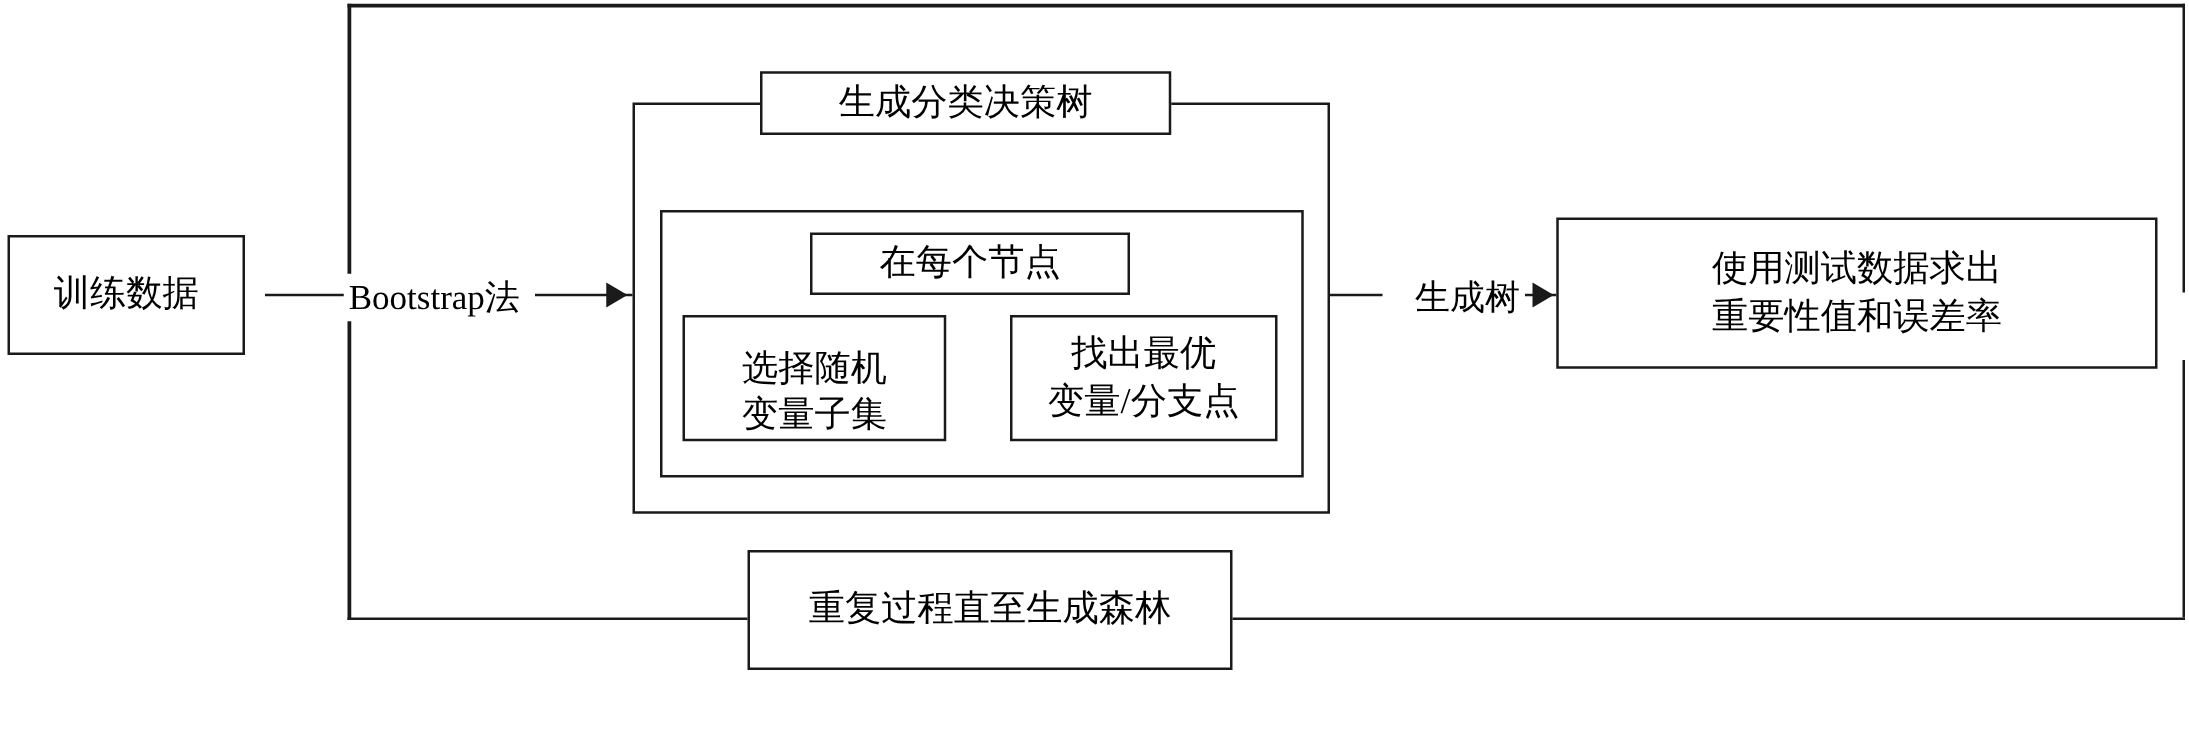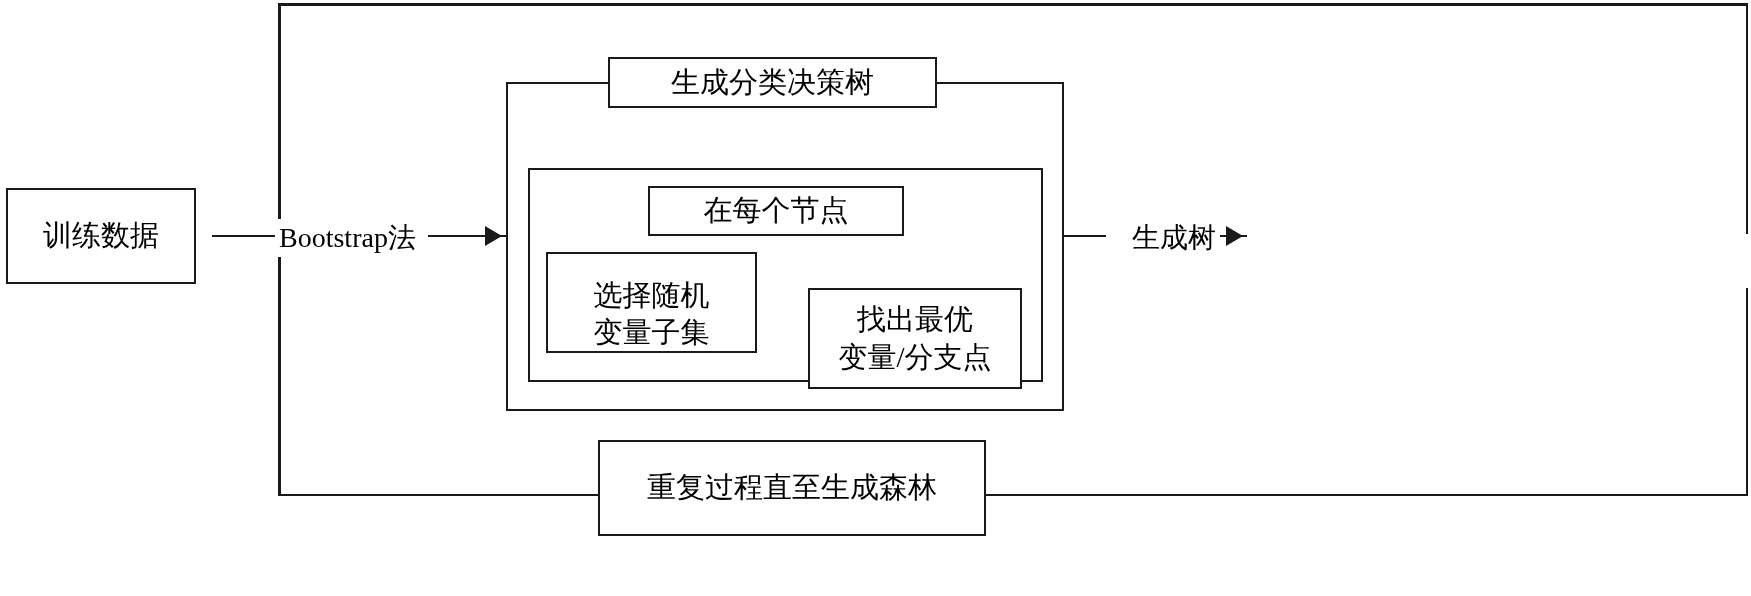--- a/index.html
+++ b/index.html
@@ -63,30 +63,34 @@
 
   <div class="box t28" style="left:648px;top:143px;width:256px;height:50px;margin-top:43px;">
     <span>在每个节点</span>
   </div>
 
   <div class="box t28" style="left:546px;top:252px;width:211px;height:101px;align-items:flex-end;">
     <span>选择随机
 变量子集</span>
   </div>
 
-  <div class="box t28" style="left:808px;top:252px;width:214px;height:101px;margin-top:36px;">
+  <div class="box t28" style="left:808px;top:252px;width:214px;height:101px;">
     <span>找出最优
 变量/分支点</span>
   </div>
 
   <div class="line hline" style="left:1064px;top:234.5px;width:42px;"></div>
   <div class="lbl t27" style="left:1104px;top:219px;margin-left:24px;">
     <span>生成树</span>
   </div>
   <div class="line hline" style="left:1203px;top:234.5px;width:44px;"></div>
   <div class="arrow" style="left:1226px;top:226px;"></div>
 
+  <div class="box t28" style="left:1245px;top:174px;width:481px;height:121px;">
+    <span>使用测试数据求出
+重要性值和误差率</span>
+  </div>
 
   <div class="box t28" style="left:598px;top:440px;width:388px;height:96px;">
     <span>重复过程直至生成森林</span>
   </div>
 
 </div>
 
 </body></html>

